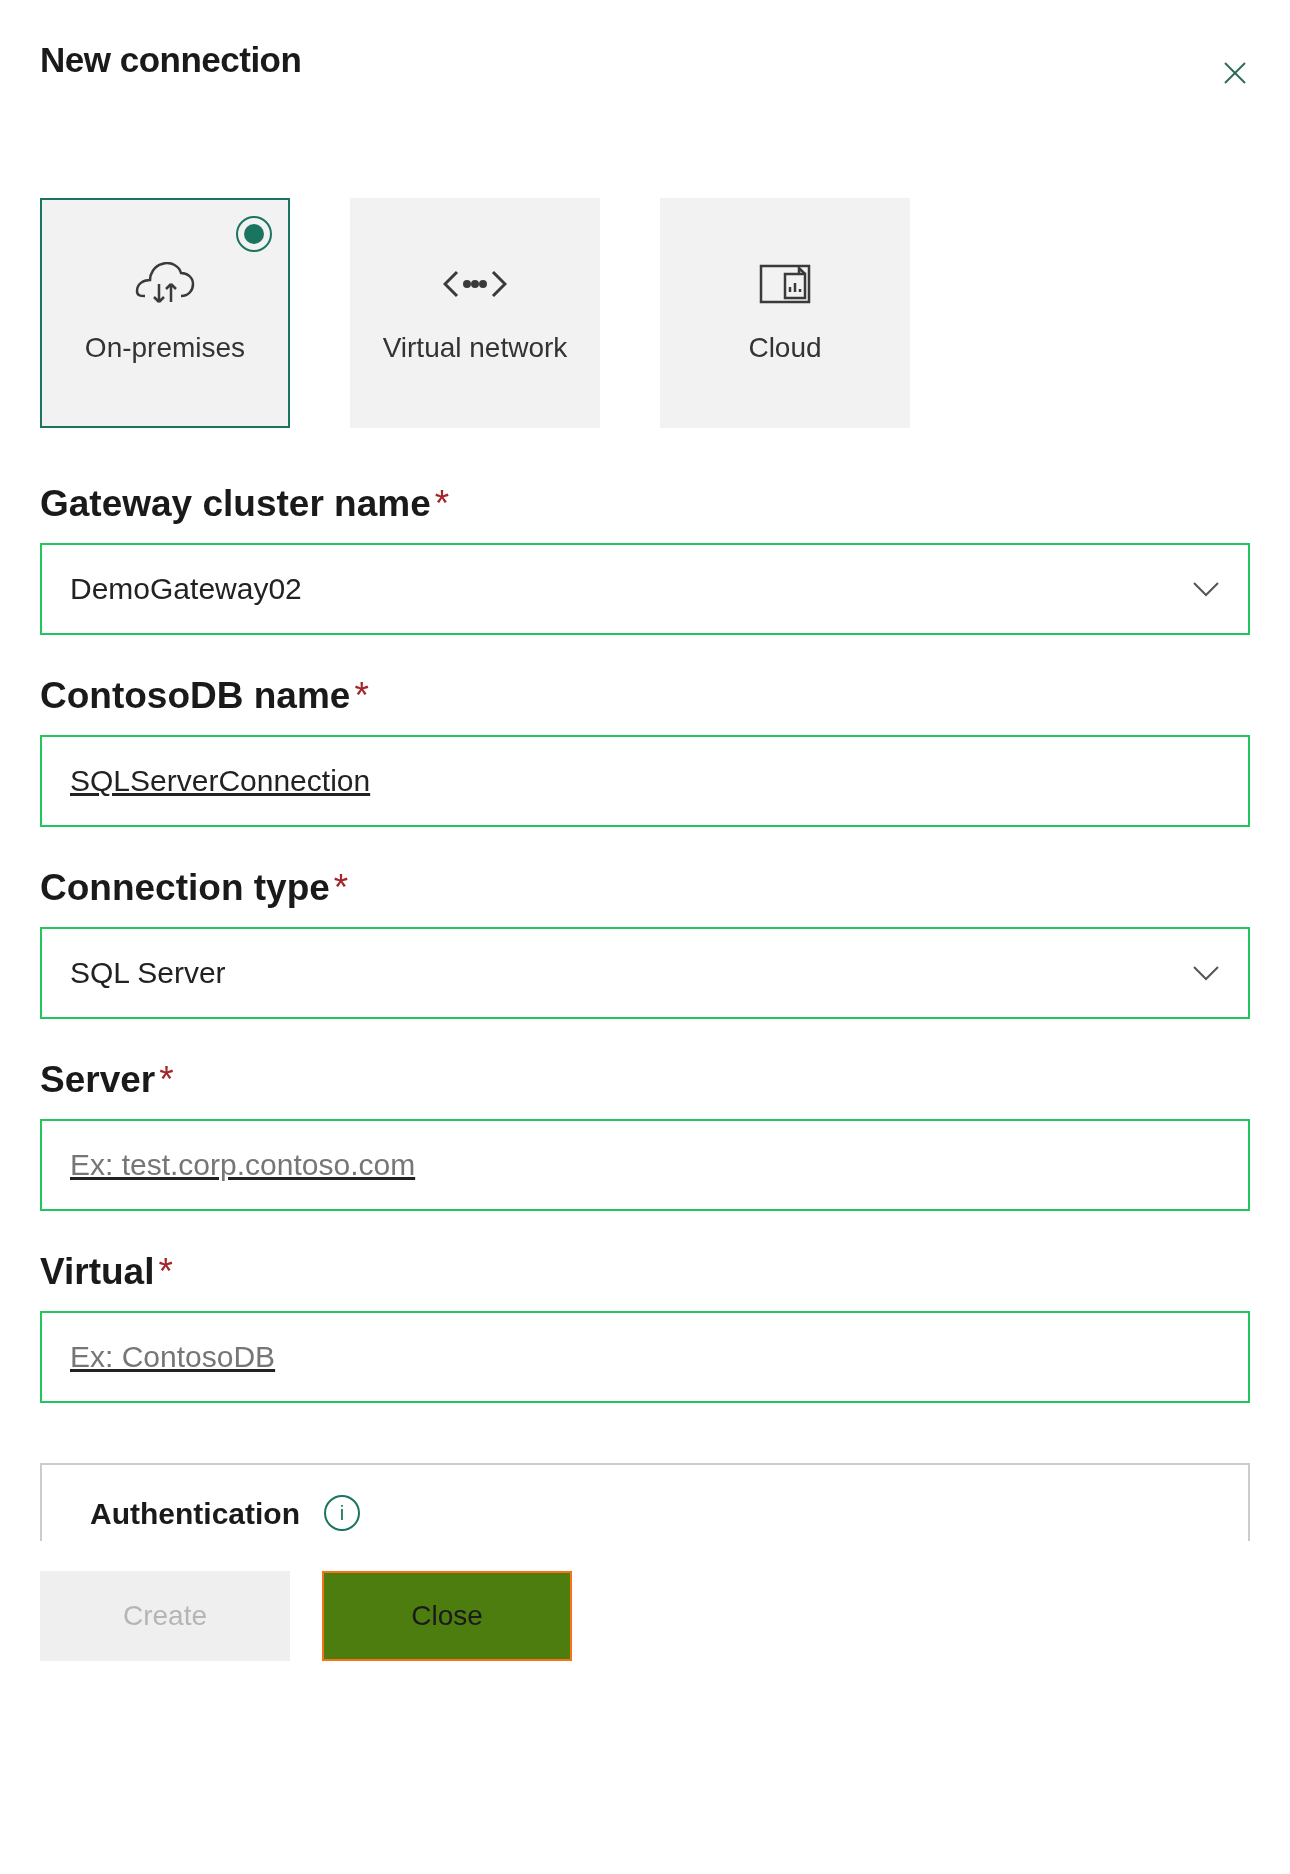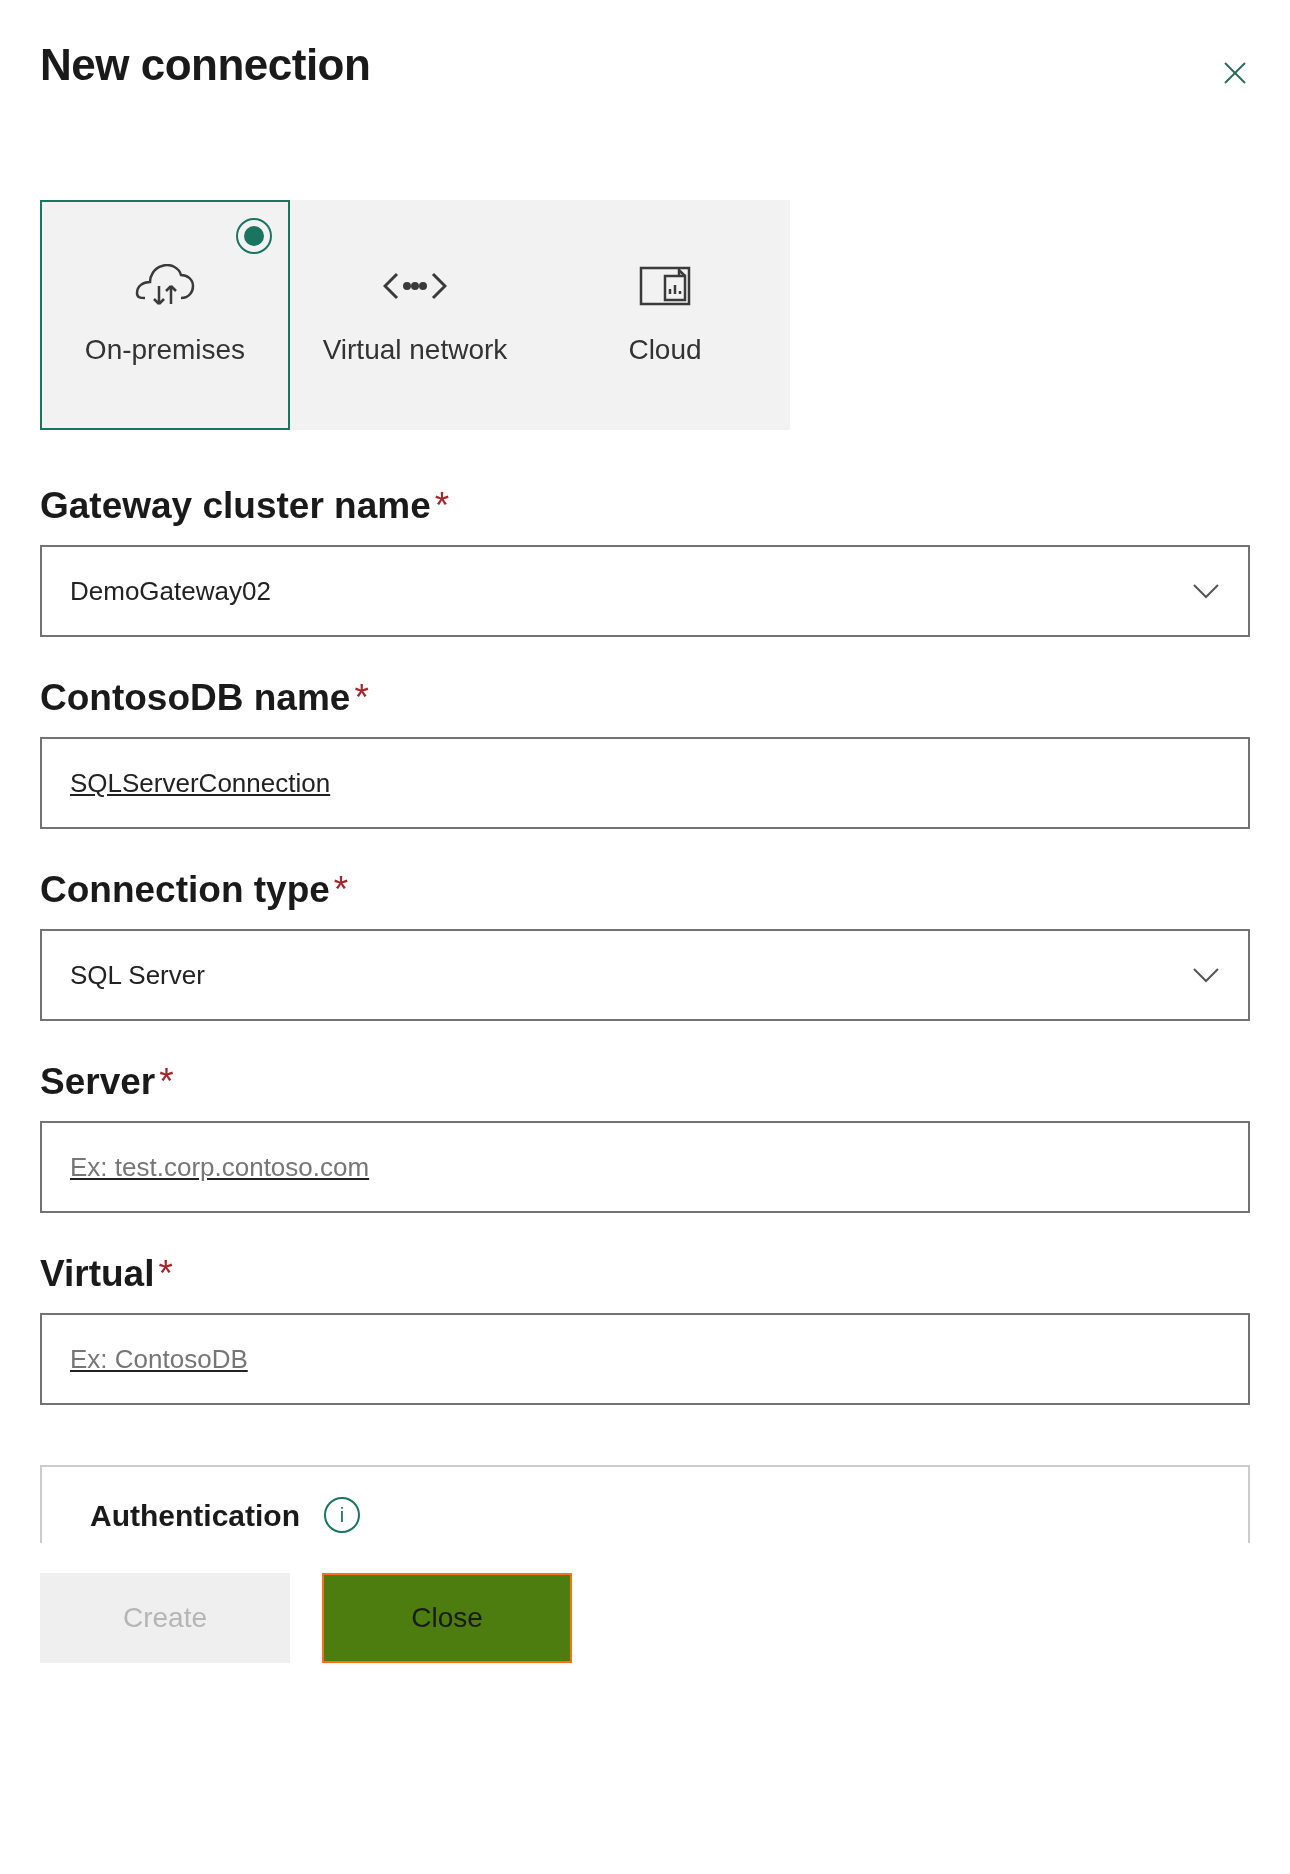--- a/index.html
+++ b/index.html
@@ -10,35 +10,36 @@
       padding: 40px 40px 30px 40px;
       width: 1290px;
     }
     .header {
       display: flex;
       justify-content: space-between;
       align-items: flex-start;
       margin-bottom: 110px;
     }
     .title {
-      font-size: 44px;
+      font-size: 35px;
       font-weight: 700;
       color: #1a1a1a;
       letter-spacing: -0.5px;
     }
     .close-x {
       width: 30px;
       height: 30px;
       margin-top: 18px;
       cursor: pointer;
       color: #2a6b5a;
       stroke-width: 1.5;
     }
     .type-cards {
       display: flex;
+      gap: 60px;
       margin-bottom: 55px;
     }
     .type-card {
       width: 250px;
       min-height: 230px;
       background: #f2f2f2;
       display: flex;
       flex-direction: column;
       align-items: center;
       justify-content: center;
@@ -92,23 +93,23 @@
       display: block;
     }
     .req {
       color: #a4262c;
       margin-left: 4px;
       font-weight: 400;
     }
     .select-box, .text-input {
       width: 100%;
       height: 92px;
-      border: 2px solid #737373;
+      border: 2px solid #22c55e;
       background: #fff;
-      font-size: 26px;
+      font-size: 30px;
       color: #222;
       padding: 0 28px;
       display: flex;
       align-items: center;
       position: relative;
       font-family: inherit;
     }
     .text-input {
       outline: none;
       text-decoration: underline;

